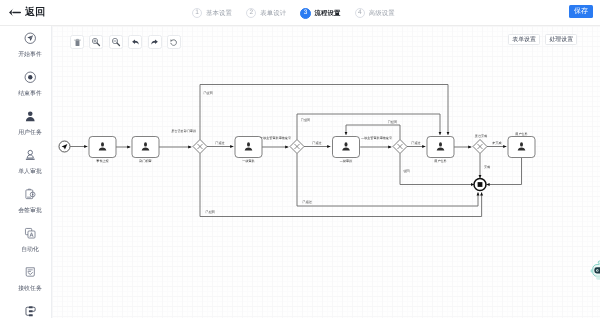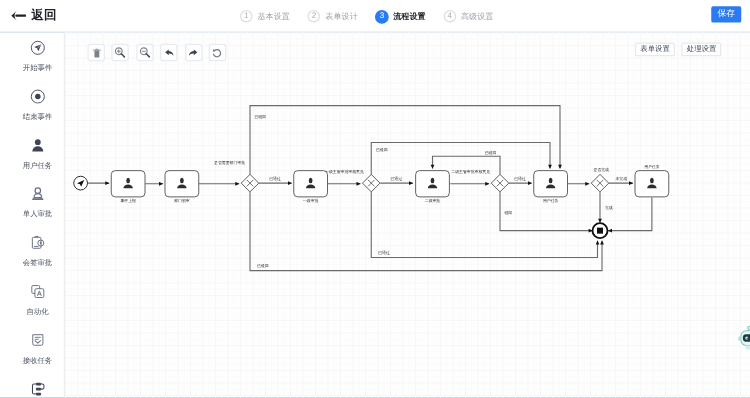--- a/index.html
+++ b/index.html
@@ -3,21 +3,21 @@
 <meta charset="utf-8">
 <style>
   html,body{margin:0;padding:0;}
   body{width:600px;height:318px;overflow:hidden;background:#fff;
        font-family:"Liberation Sans",sans-serif;
        -webkit-font-smoothing:antialiased;text-rendering:geometricPrecision;}
   svg text{-webkit-font-smoothing:antialiased;}
   #app{-webkit-font-smoothing:antialiased;}
   
   #flow{-webkit-font-smoothing:antialiased;}
-  #app{position:relative;width:600px;height:318px;background:#0369a1;
+  #app{position:relative;width:600px;height:318px;background:#737373;
        will-change:transform;transform:translateZ(0);}
 
   
   .topbar{position:absolute;left:0;top:0;width:600px;height:26px;background:#fff;
           border-bottom:1px solid #ececec;box-sizing:border-box;}
   .back{position:absolute;left:8px;top:5.5px;display:flex;align-items:center;gap:7px;cursor:pointer;padding-left:17px;}
   .back .arrow{width:13px;height:13px;display:block;position:absolute;left:-0.5px;top:0px;}
   .back .btxt{font-size:10px;color:#1f2329;font-weight:700;letter-spacing:.2px;line-height:14px;}
 
   .steps{position:absolute;left:192px;top:0;height:26px;

